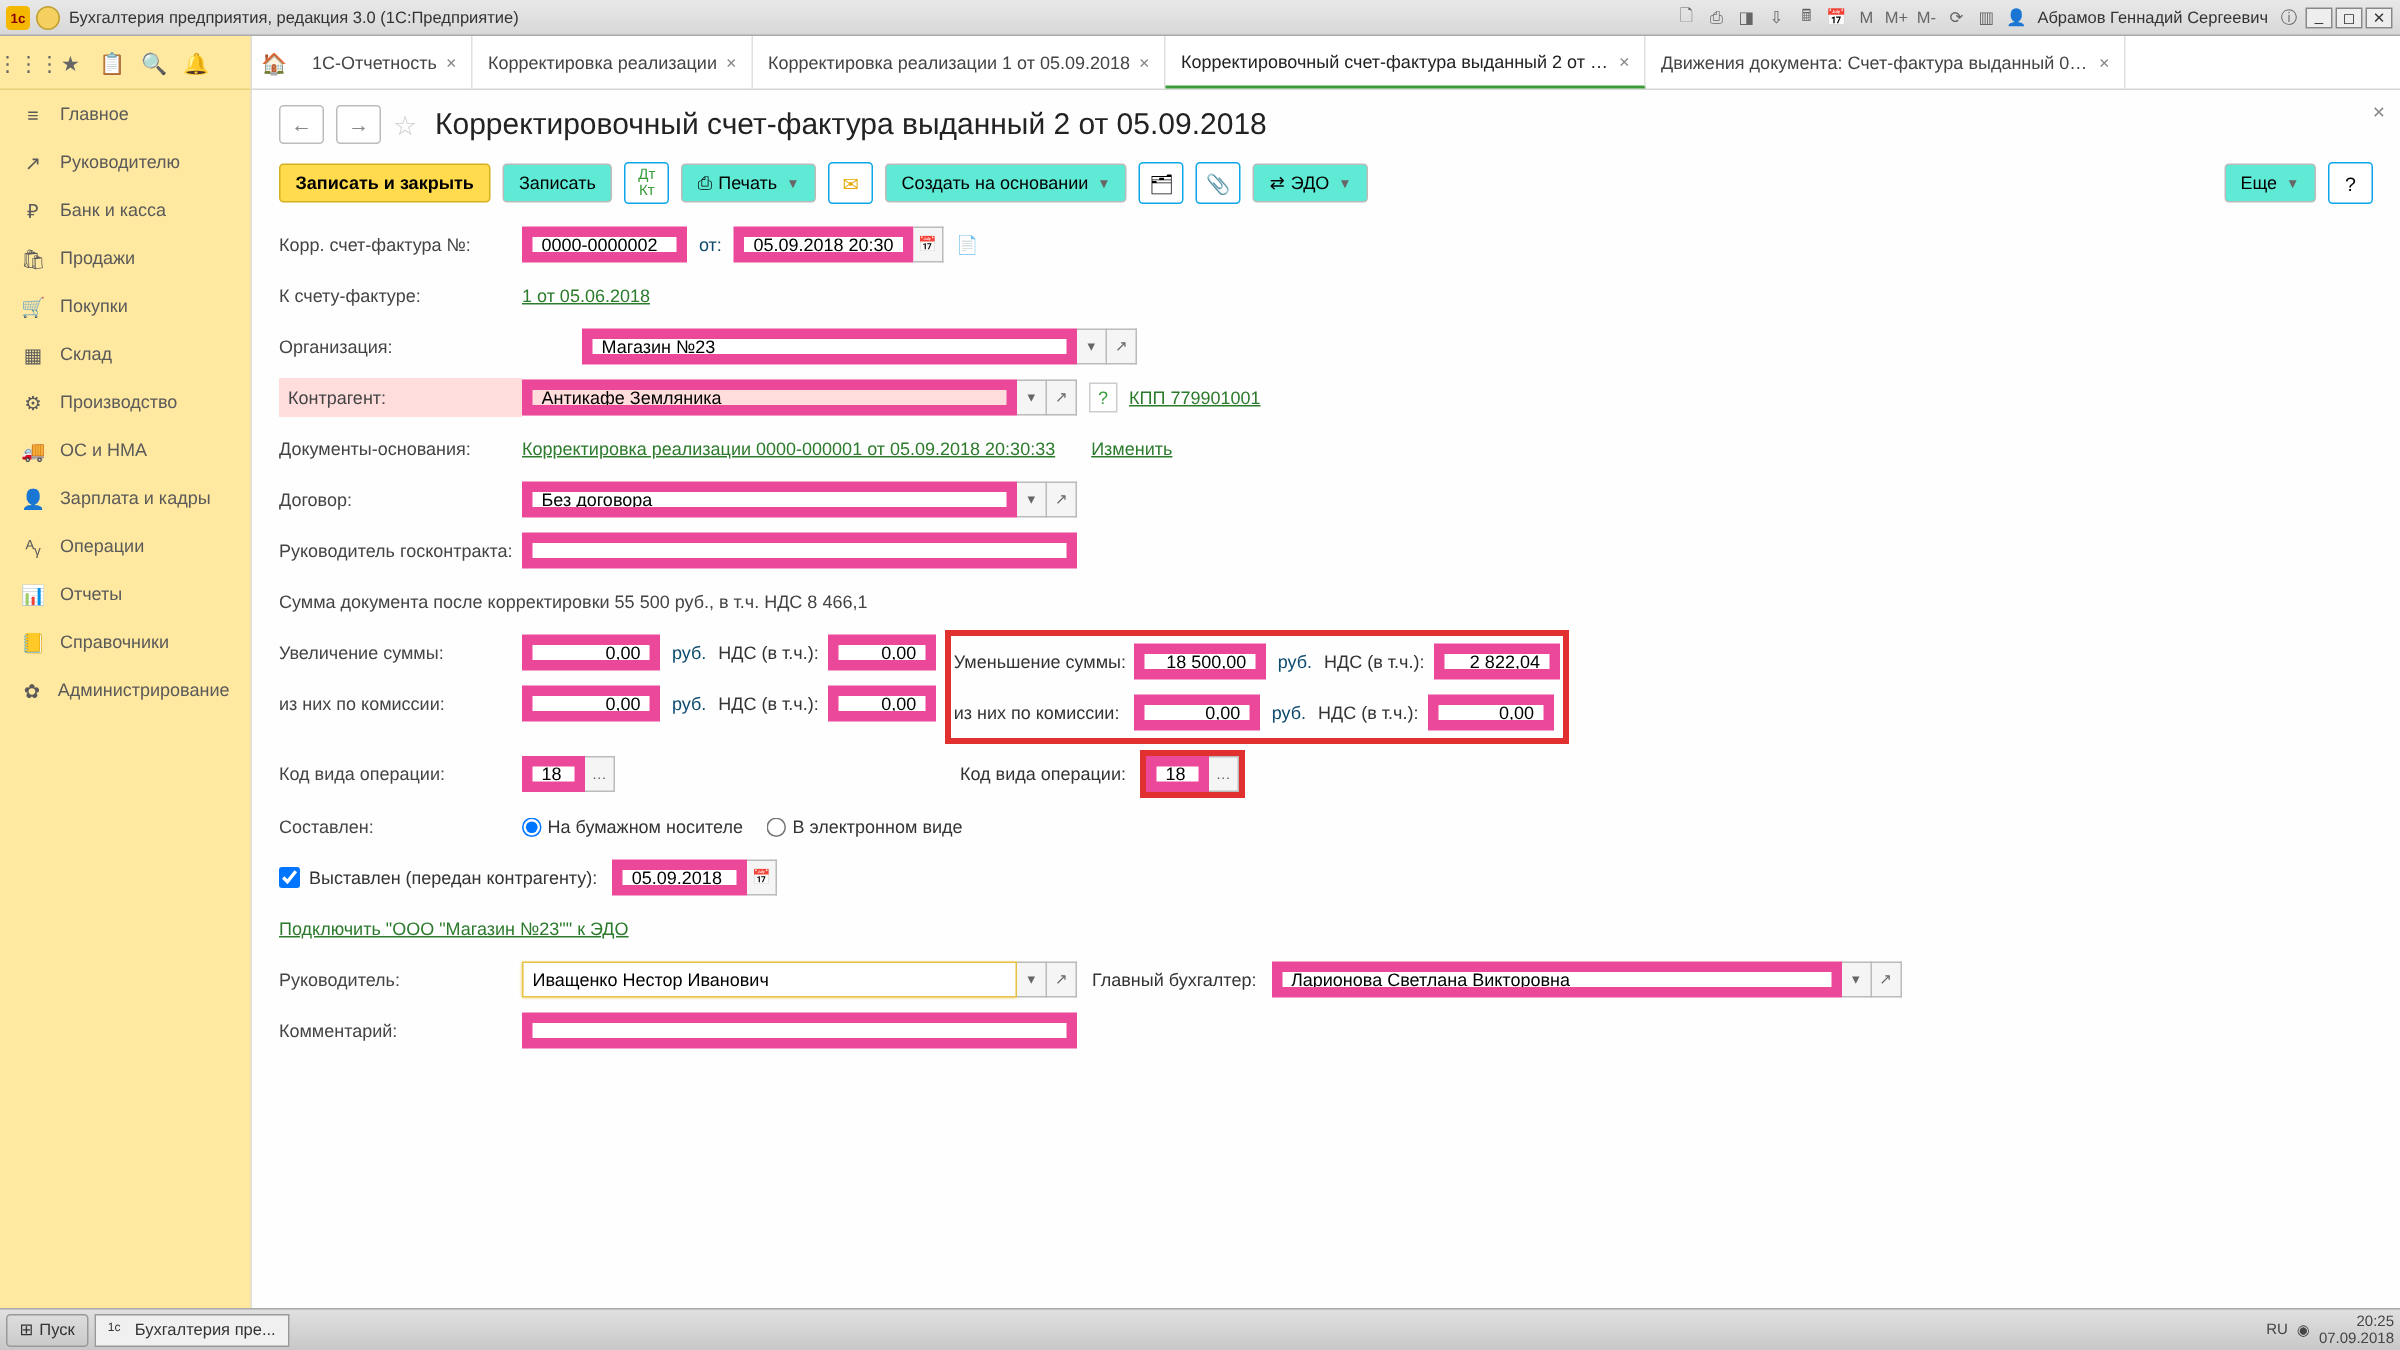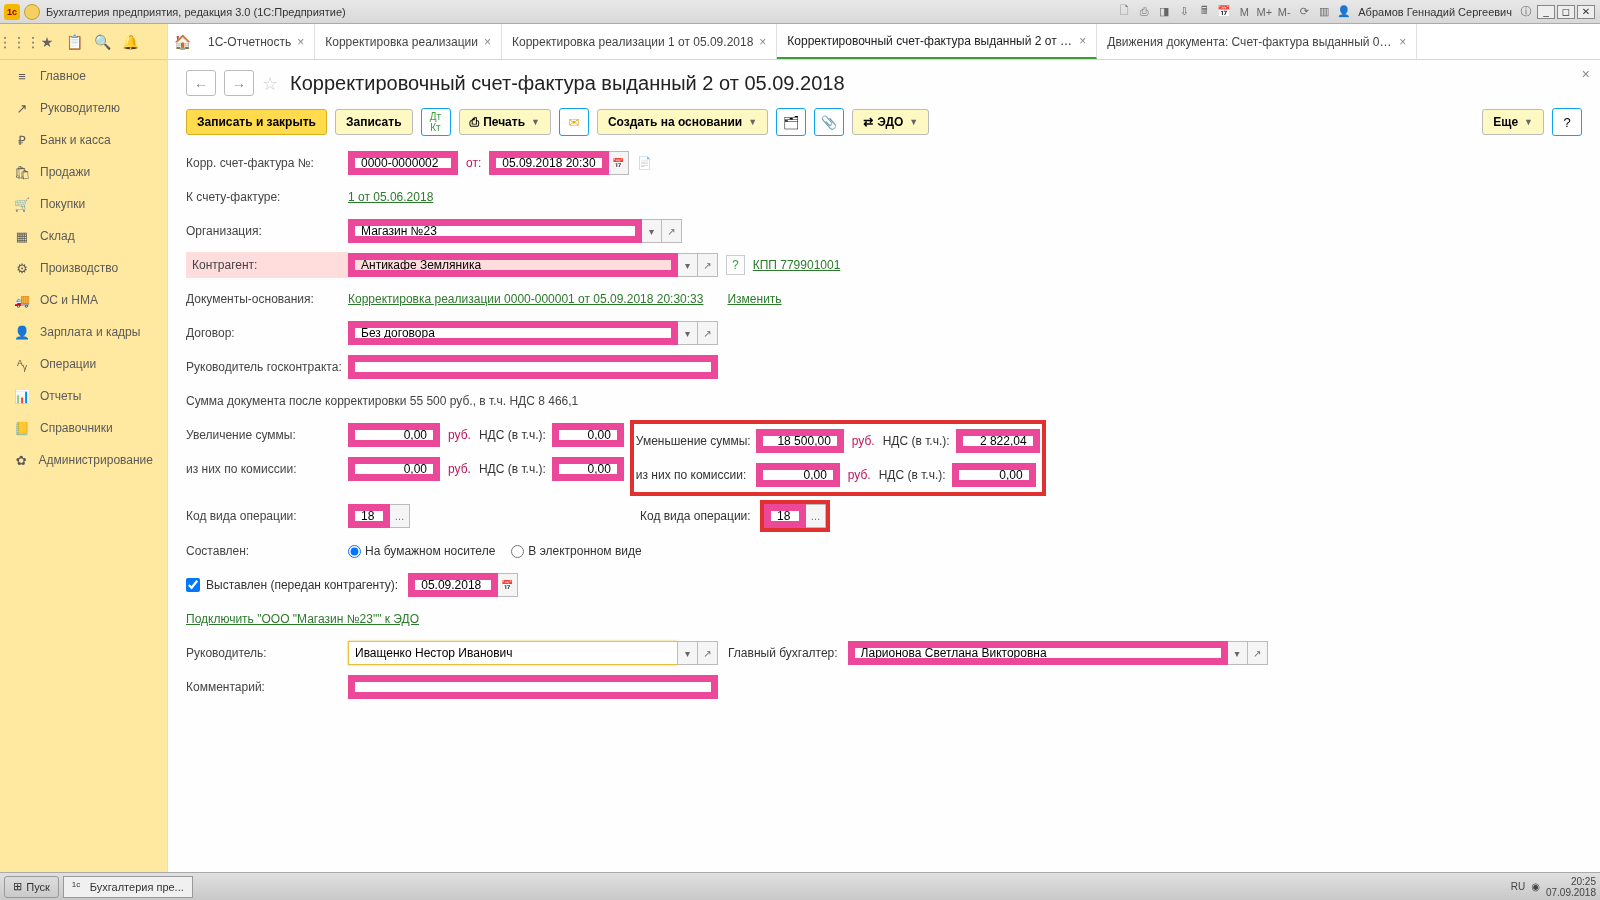--- a/index.html
+++ b/index.html
@@ -32,38 +32,38 @@
 
 .page { padding: 10px 18px; overflow: auto; position: relative; }
 .page-close { position: absolute; top: 6px; right: 10px; font-size: 14px; color: #888; cursor: pointer; }
 .page-head { display: flex; align-items: center; gap: 8px; margin-bottom: 12px; }
 .navbtn { width: 30px; height: 26px; border: 1px solid #bbb; border-radius: 3px; background: #fff; display: flex; align-items: center; justify-content: center; font-size: 14px; cursor: pointer; color: #888; }
 .star { width: 20px; height: 20px; color: #ccc; font-size: 18px; }
 .page-title { font-size: 20px; font-weight: normal; color: #222; }
 
 .toolbar { display: flex; align-items: center; gap: 8px; margin-bottom: 12px; }
 .toolbar .spacer { flex: 1; }
-.btn { border: 1px solid #bbb; border-radius: 3px; background: #fef9c3; padding: 5px 10px; font-size: 12px; cursor: pointer; display: flex; align-items: center; gap: 4px; font-weight: bold; }
+.btn { border: 1px solid #bbb; border-radius: 3px; background: #5eead4; padding: 5px 10px; font-size: 12px; cursor: pointer; display: flex; align-items: center; gap: 4px; }
 .btn.yellow { background: #ffdb4d; border-color: #d6b020; font-weight: bold; }
 .btn .dd { font-size: 9px; color: #666; margin-left: 2px; }
 .ibtn { width: 30px; height: 28px; border: 1px solid #0ea5e9; border-radius: 3px; background: #fff; display: flex; align-items: center; justify-content: center; cursor: pointer; font-size: 13px; }
 .ibtn.mail { color: #e6a800; }
 
 .form { }
 .row { display: flex; align-items: center; min-height: 30px; margin-bottom: 4px; }
 .lbl { width: 162px; font-size: 12px; color: #444; }
 .inp { border: 7px solid #ec4899; height: 24px; padding: 0 6px; font-size: 12px; background: #fff; }
 .inp.right { text-align: right; }
 .combo { display: flex; }
 .combo .inp { border-top-right-radius: 0; border-bottom-right-radius: 0; }
 .cbtn { width: 20px; height: 24px; border: 1px solid #bbb; border-left: none; background: #f5f5f5; display: flex; align-items: center; justify-content: center; font-size: 10px; cursor: pointer; color: #666; }
 .link { color: #2c7a2c; text-decoration: underline; cursor: pointer; font-size: 12px; }
 .row.pink .lbl, .row.pink .combo { background: #ffdddd; }
 .row.pink .lbl { padding: 6px 0 6px 6px; width: 162px; }
-.unit { margin: 0 8px; font-size: 12px; color: #be185d; }
+.unit { margin: 0 8px; font-size: 12px; color: #0c4a6e; }
 .chk { width: 14px; height: 14px; margin-right: 6px; }
 .radio { margin-right: 4px; }
 .radio-lbl { margin-right: 16px; font-size: 12px; }
 
 .redbox { border: 4px solid #e03030; padding: 2px; }
 .redbox.small { display: inline-block; padding: 0; }
 .yellow-focus { border: 1px solid #e6c040 !important; box-shadow: 0 0 2px #e6c040; }
 
 .taskbar { position: fixed; bottom: 0; left: 0; right: 0; height: 28px; background: linear-gradient(#e0e0e0,#c8c8c8); display: flex; align-items: center; padding: 0 4px; border-top: 1px solid #aaa; }
 .taskbar .start { height: 22px; padding: 0 8px; display: flex; align-items: center; gap: 4px; border: 1px solid #999; border-radius: 3px; cursor: pointer; font-size: 11px; }
@@ -240,21 +240,21 @@
         </div>
 
         <div class="row">
           <div class="lbl">К счету-фактуре:</div>
           <span class="link">1 от 05.06.2018</span>
         </div>
 
         <div class="row">
           <div class="lbl">Организация:</div>
           <div class="combo">
-              <input class="inp" style="width: 294px;" value="Магазин №23">
+              <input class="inp" style="width: 330px; margin-left: 40px;" value="Магазин №23">
               <div class="cbtn">▾</div>
               <div class="cbtn">↗</div>
             </div>
         </div>
 
         <div class="row pink">
           <div class="lbl">Контрагент:</div>
           <div class="combo">
               <input class="inp" style="width: 330px; background: rgb(255, 221, 221);" value="Антикафе Земляника">
               <div class="cbtn">▾</div>

